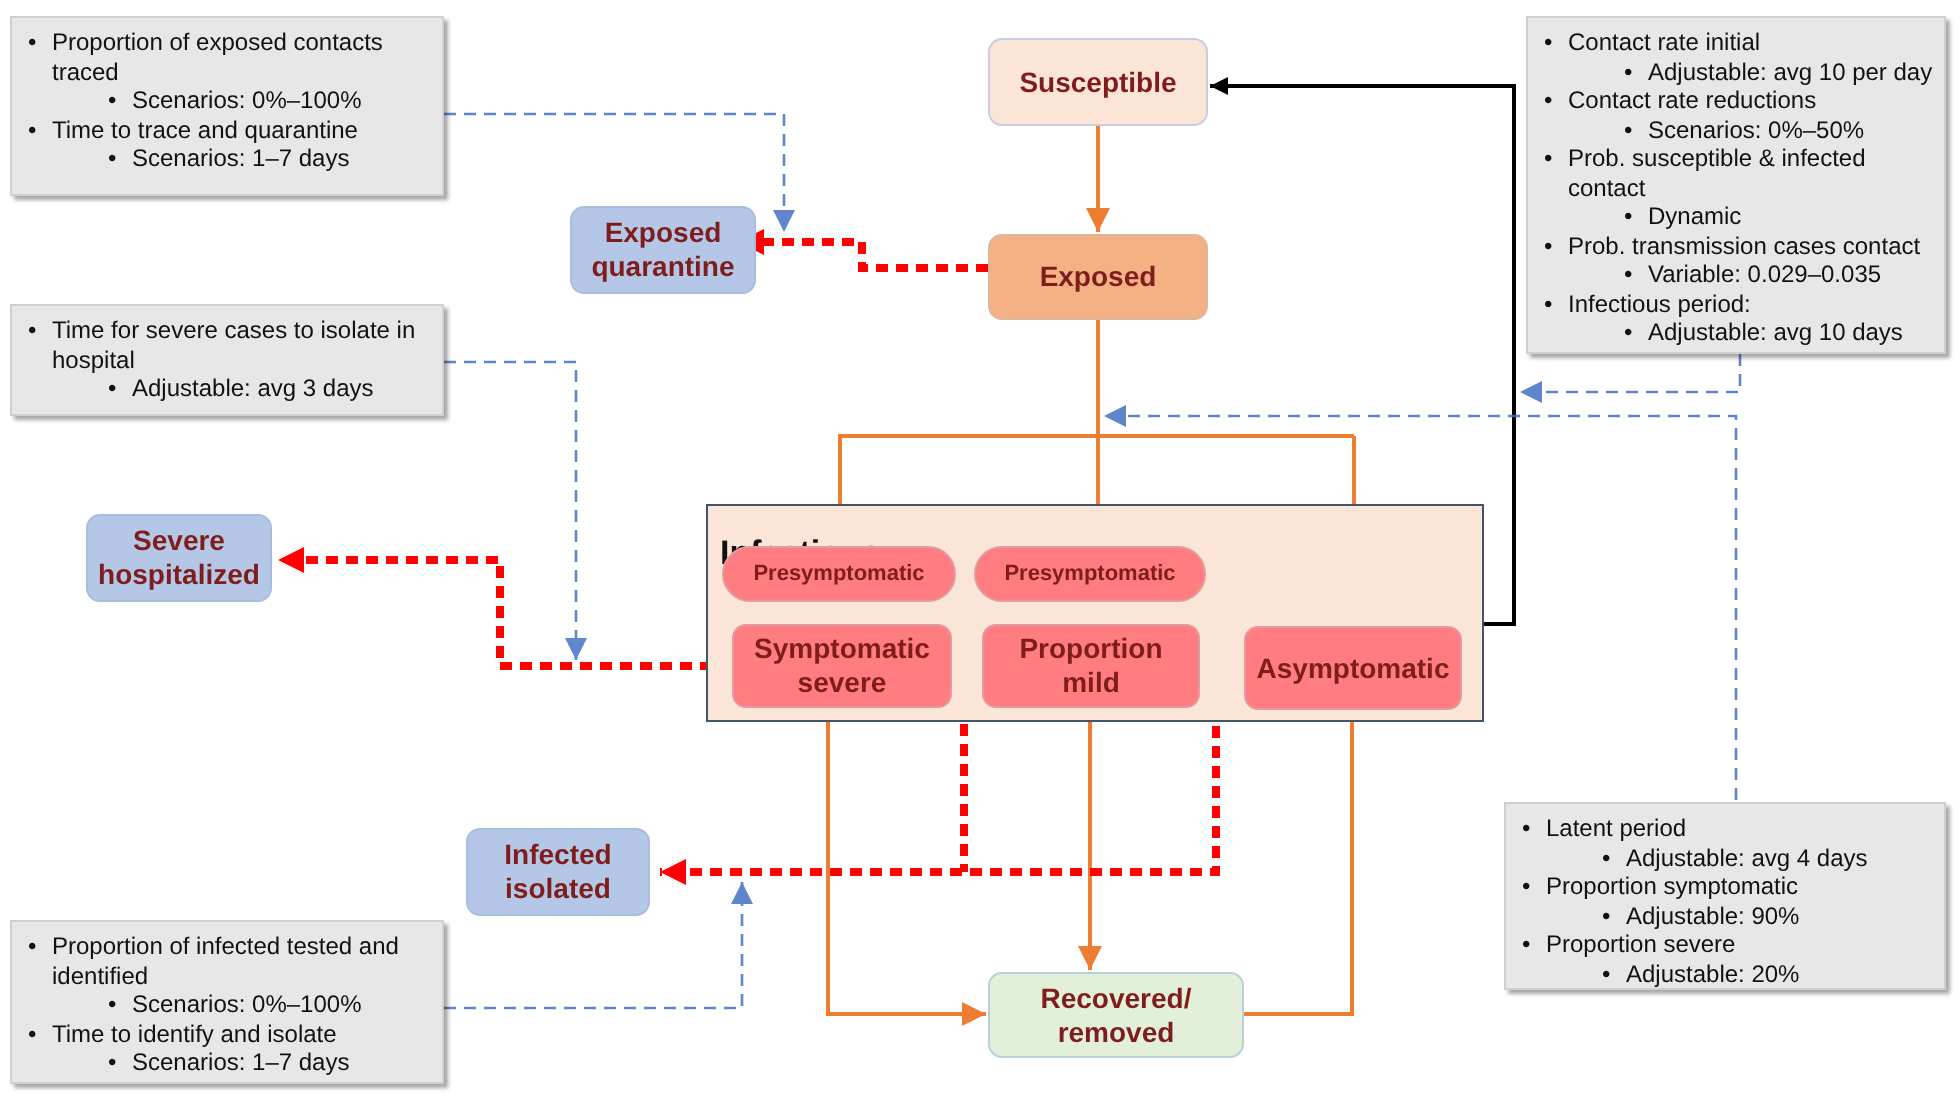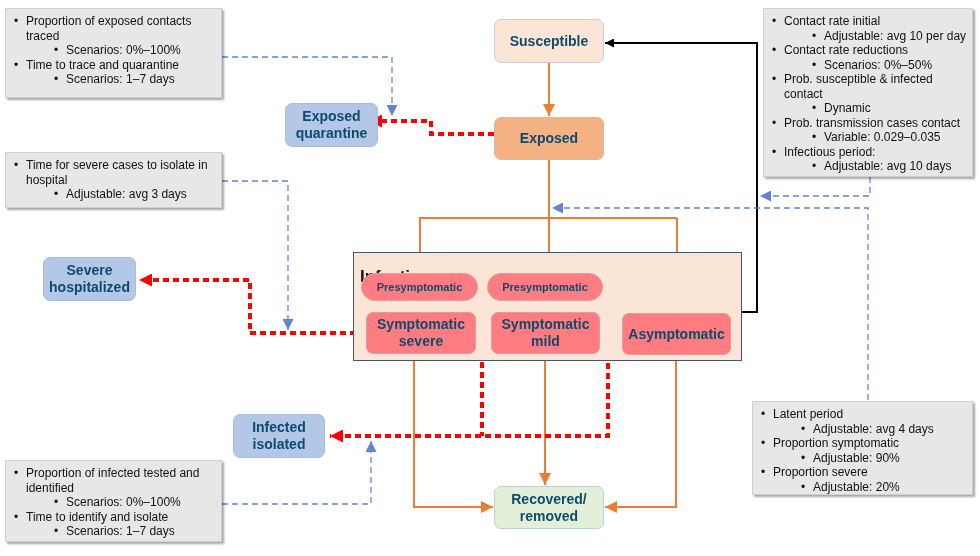--- a/index.html
+++ b/index.html
@@ -4,21 +4,21 @@
 <style>
   html, body { margin: 0; padding: 0; background: #ffffff; }
   #canvas {
     position: relative; width: 980px; height: 556px; overflow: hidden;
     background: #ffffff; font-family: "Liberation Sans", "DejaVu Sans", sans-serif; color: #111;
   }
   svg#links { position: absolute; left: 0; top: 0; width: 980px; height: 556px; z-index: 1; }
   .node {
     position: absolute; box-sizing: border-box; display: flex; align-items: center; justify-content: center;
     text-align: center; font-weight: bold; font-size: 14px; line-height: 17px; border-radius: 7px;
-    padding: 2px 4px; z-index: 3; color: #0c4a6e;
+    padding: 2px 4px; z-index: 3; color: #7f1d1d;
   }
   .node.peach { border: 1px solid #c8cde0; }
   .node.blue { border: 1px solid #a9bde0; }
   .node.red { border: 1px solid #e39aa0; }
   .node.green { border: 1px solid #b9cfdc; }
   .node.orange { border: 1px solid #dcb79c; }
   .pill { border-radius: 14px; font-size: 11px; line-height: 13px; }
   #infectious-group {
     position: absolute; left: 353px; top: 252px; width: 389px; height: 109px; box-sizing: border-box;
     border: 1px solid #44546a; z-index: 2;
@@ -101,35 +101,35 @@
   </div>
   <div class="node blue" style="left: 273px; top: 103px; width: 93px; height: 44px; background-color: rgb(180, 199, 231); margin-left: 12px;">
     <span>Exposed quarantine</span>
   </div>
   <div class="node blue" style="left: 43px; top: 257px; width: 93px; height: 44px; background-color: rgb(180, 199, 231); text-align: center;">
     <span>Severe hospitalized</span>
   </div>
   <div class="node blue" style="left: 233px; top: 414px; width: 92px; height: 44px; background-color: rgb(180, 199, 231);">
     <span>Infected isolated</span>
   </div>
-  <div class="node green" style="left: 494px; top: 486px; width: 110px; height: 43px; background-color: rgb(226, 240, 217);">
+  <div class="node green" style="left: 494px; top: 486px; width: 128px; height: 43px; background-color: rgb(226, 240, 217);">
     <span>Recovered/ removed</span>
   </div>
 
   <div class="node red pill" style="left: 361px; top: 273px; width: 117px; height: 28px; background-color: rgb(255, 124, 128);">
     <span>Presymptomatic</span>
   </div>
   <div class="node red pill" style="left: 487px; top: 273px; width: 116px; height: 28px; background-color: rgb(255, 124, 128);">
     <span>Presymptomatic</span>
   </div>
   <div class="node red" style="left: 366px; top: 312px; width: 110px; height: 42px; background-color: rgb(255, 124, 128);">
     <span>Symptomatic severe</span>
   </div>
   <div class="node red" style="left: 491px; top: 312px; width: 109px; height: 42px; background-color: rgb(255, 124, 128);">
-    <span>Symptomatic mild</span>
+    <span>Proportion mild</span>
   </div>
   <div class="node red" style="left: 622px; top: 313px; width: 109px; height: 42px; background-color: rgb(255, 124, 128);">
     <span>Asymptomatic</span>
   </div>
 
   <div class="pbox" style="left:5px;top:8px;width:217px;height:90px;">
     <ul>
       <li class="l1">Proportion of exposed contacts traced</li>
       <li class="l2">Scenarios: 0%–100%</li>
       <li class="l1">Time to trace and quarantine</li>

